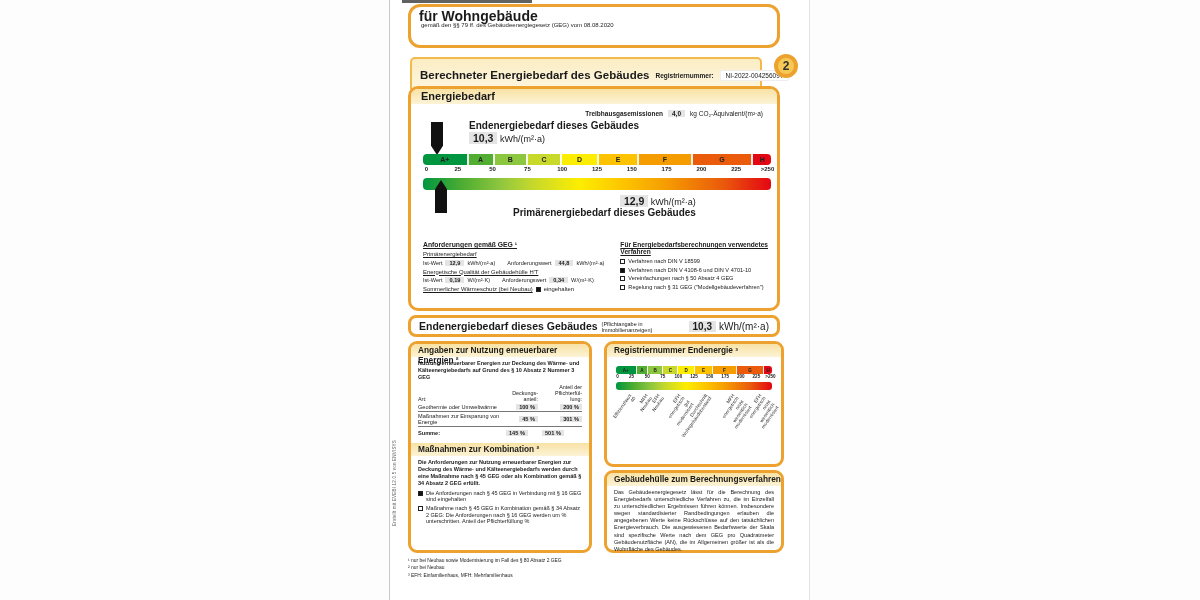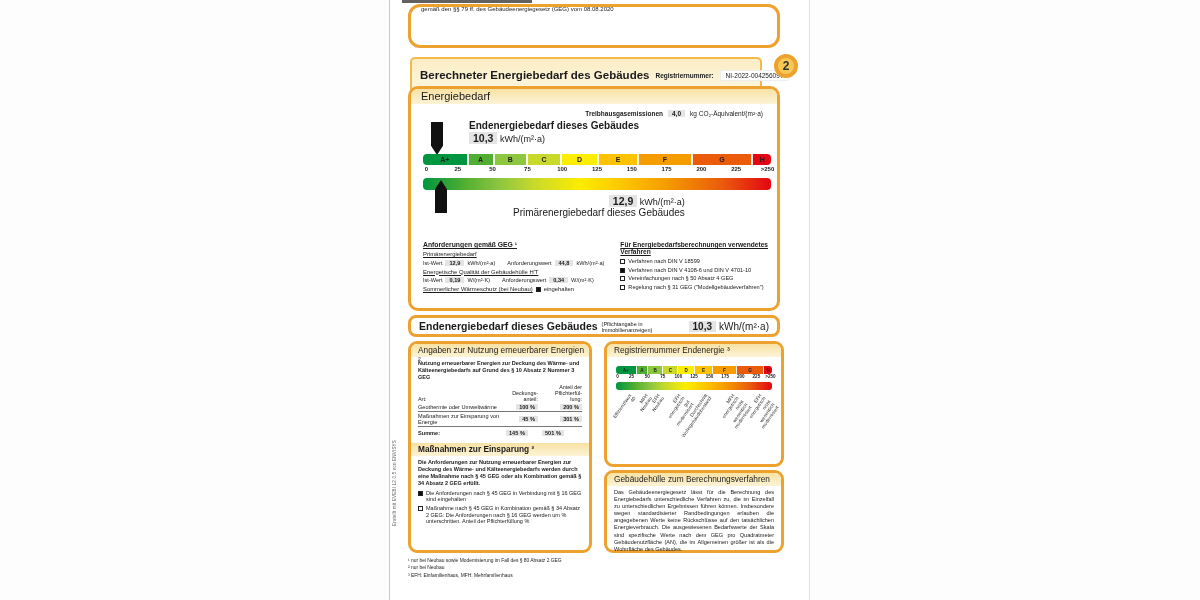--- a/index.html
+++ b/index.html
@@ -3,21 +3,21 @@
 <meta charset="utf-8">
 <style>
   * { margin:0; padding:0; box-sizing:border-box; }
   html,body { width:1200px; height:600px; background:#ffffff; font-family:"Liberation Sans", sans-serif; color:#1a1a1a; }
   .canvas { position:relative; width:1200px; height:600px; background:#fdfdfd; overflow:hidden; }
   .page { position:absolute; left:389px; top:0; width:421px; height:600px; background:#fff;
           border-left:1px solid #c9c9c9; border-right:1px solid #e6e2db; }
   .scan-smudge { position:absolute; left:12px; top:0; width:130px; height:3px; background:#3a3a3a; opacity:.8; }
 
   .box { position:absolute; border:3px solid #EDA22F; border-radius:10px; background:#fff; }
-  .strip { background:linear-gradient(to bottom,#F8E2A4,#FCF3D6); font-weight:normal; }
+  .strip { background:linear-gradient(to bottom,#F8E2A4,#FCF3D6); font-weight:bold; }
 
   
   .header-box { left:18px; top:4px; width:372px; height:44px; padding:1px 8px; border-radius:12px; }
   .title-row { display:flex; align-items:baseline; gap:8px; }
   .main-title { font-size:33px; font-weight:bold; letter-spacing:-1.5px; line-height:1.0; }
   .title-suffix { font-size:14px; font-weight:bold; }
   .subtitle { font-size:6px; color:#222; margin-top:-2px; margin-left:2px; }
 
   
   .section-bar { position:absolute; left:20px; top:57px; width:352px; height:34px; border:2px solid #F2BA4B;
@@ -48,21 +48,21 @@
 
   .band1 { position:absolute; left:12px; top:65px; width:348px; height:11px; display:flex; border-radius:4px; overflow:hidden; }
   .seg { display:flex; align-items:center; justify-content:center; }
   .seg + .seg { border-left:2px solid rgba(255,255,255,.9); }
   .seg-letter { font-size:7px; font-weight:bold; color:#222; }
   .ticks { position:absolute; left:12px; top:77px; width:348px; height:9px; }
   .tick { position:absolute; top:0; transform:translateX(-50%); font-size:6px; font-weight:bold; white-space:nowrap; }
   .band2 { position:absolute; left:12px; top:89px; width:348px; height:12px; border-radius:4px;
            background:linear-gradient(90deg,#009640 0%,#52AE32 12%,#8DC63F 22%,#C8D92B 32%,#FDED00 45%,#FDC300 58%,#F59C00 70%,#EA5B0C 86%,#E30613 100%); }
   .prim-block { position:absolute; left:64px; top:105px;text-align:right; }
-  .prim-label { font-size:10px; font-weight:normal;padding-left:38px; }
+  .prim-label { font-size:10px; font-weight:bold;padding-left:38px; }
 
   .req-cols { position:absolute; left:12px; top:152px; width:350px; display:flex; gap:16px; }
   .req-left { width:53%; }
   .req-right { width:47%; }
   .u { text-decoration:underline; }
   .bold { font-weight:bold; }
   .t7 { font-size:6.8px; } .t6 { font-size:5.9px; }
   .req-head { margin-bottom:3px; }
   .req-sub { margin-top:3px; }
   .req-row { display:flex; align-items:center; gap:3px; font-size:5.6px; margin:2.5px 0; white-space:nowrap; }
@@ -123,20 +123,21 @@
 </style>
 </head>
 <body>
 
 <div class="canvas">
   <div class="page">
     <div class="scan-smudge"></div>
 
     <div class="box header-box">
       <div class="title-row">
+        <span class="title-suffix">für Wohngebäude</span>
       </div>
       <div class="subtitle">gemäß den §§ 79 ff. des Gebäudeenergiegesetz (GEG) vom 08.08.2020</div>
     </div>
 
     <div class="section-bar">
       <span class="section-title">Berechneter Energiebedarf des Gebäudes</span>
       <span class="reg-label">Registriernummer:</span>
       <span class="reg-value">NI-2022-004256097</span>
     </div>
     <div class="page-badge">2</div>
@@ -324,21 +325,21 @@
                 <span class="cell-val"><span>45 %</span></span>
                 <span class="cell-val"><span>301 %</span></span>
               </div>
             </div>
           <div class="ren-sum">
             <span class="sum-label">Summe:</span>
             <span class="cell-val"><span>145 %</span></span>
             <span class="cell-val"><span>501 %</span></span>
           </div>
         </div>
-        <div class="measures-strip">Maßnahmen zur Einsparung ²</div>
+        <div class="measures-strip">Maßnahmen zur Kombination ²</div>
         <div class="intro">Die Anforderungen zur Nutzung erneuerbarer Energien zur Deckung des Wärme- und Kälteenergiebedarfs werden durch eine Maßnahme nach § 45 GEG oder als Kombination gemäß § 34 Absatz 2 GEG erfüllt.</div>
         <div class="measure-items">
 
             <div class="chk-row" style="font-size:5.5px">
               <span class="chk" style="background: rgb(17, 17, 17);"></span>
               <span>Die Anforderungen nach § 45 GEG in Verbindung mit § 16 GEG sind eingehalten</span>
             </div>
 
             <div class="chk-row" style="font-size:5.5px">
               <span class="chk" style="background: rgb(255, 255, 255);"></span>

